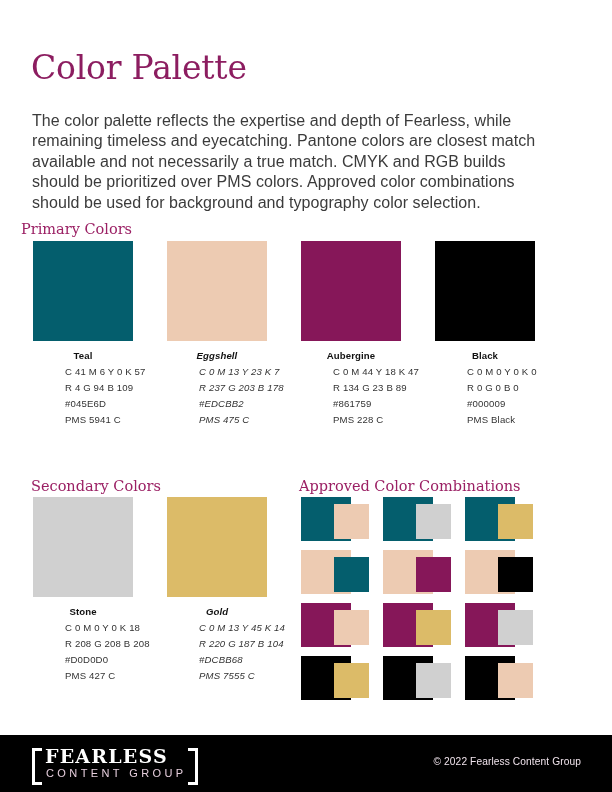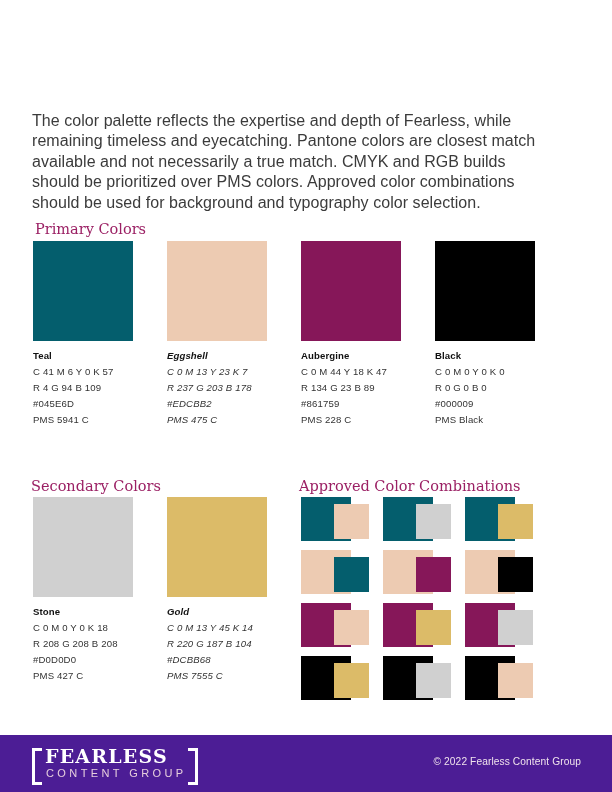--- a/index.html
+++ b/index.html
@@ -48,46 +48,48 @@
 
   
   .section-heading {
     position: absolute;
     font-family: "DejaVu Serif", serif;
     font-size: 14.5px;
     font-weight: 400;
     color: #9B2064;
     white-space: nowrap;
   }
-  #heading-primary   { left: 35px;  top: 209px; text-align: center; }
+  #heading-primary   { left: 21px;  top: 209px; text-align: center; }
   #heading-secondary { left: 31px;  top: 466px; }
   #heading-combos    { left: 299px; top: 466px; }
 
   
   .swatch-group {
     position: absolute;
     width: 100px;
   }
   .swatch-chip {
     width: 100px;
     height: 100px;
   }
   .swatch-name {
     margin-top: 9px;
     font-size: 9.6px;
     font-weight: bold;
     color: #111111;
     letter-spacing: 0.1px;
+    text-align: center;
   }
   .swatch-spec {
     margin-top: 5px;
     font-size: 9.6px;
     color: #333333;
     letter-spacing: 0.15px;
     white-space: nowrap;
+    margin-left: 32px;
   }
 
   
   .primary-row .swatch-group { top: 241px; }
   .col-0 { left: 33px; }
   .col-1 { left: 167px; font-style: italic; }
   .col-2 { left: 301px; }
   .col-3 { left: 435px; }
 
   
@@ -121,21 +123,21 @@
     height: 35px;
   }
 
   
   #footer {
     position: absolute;
     left: 0;
     right: 0;
     bottom: 0;
     height: 57px;
-    background: #4c1d95;
+    background: #000000;
   }
   #footer-logo {
     position: absolute;
     left: 32px;
     top: 12px;
     height: 34px;
     color: #ffffff;
   }
   .logo-wrap {
     position: relative;
@@ -184,20 +186,21 @@
     color: #f0e3ec;
     letter-spacing: 0.1px;
     white-space: nowrap;
   }
 </style>
 </head>
 <body>
 
 <div class="page">
 
+  <h1 class="page-title">Color Palette</h1>
 
   <p class="intro">The color palette reflects the expertise and depth of Fearless, while remaining timeless and eyecatching. Pantone colors are closest match available and not necessarily a true match. CMYK and RGB builds should be prioritized over PMS colors. Approved color combinations should be used for background and typography color selection.</p>
 
   <h2 class="section-heading" id="heading-primary">Primary Colors</h2>
 
   <div class="primary-row" id="primary-row">
       <div class="swatch-group col-0">
         <div class="swatch-chip" style="background: rgb(4, 94, 109);"></div>
         <div class="swatch-name">Teal</div>
         <div class="swatch-spec">C 41 M 6 Y 0  K 57</div>

